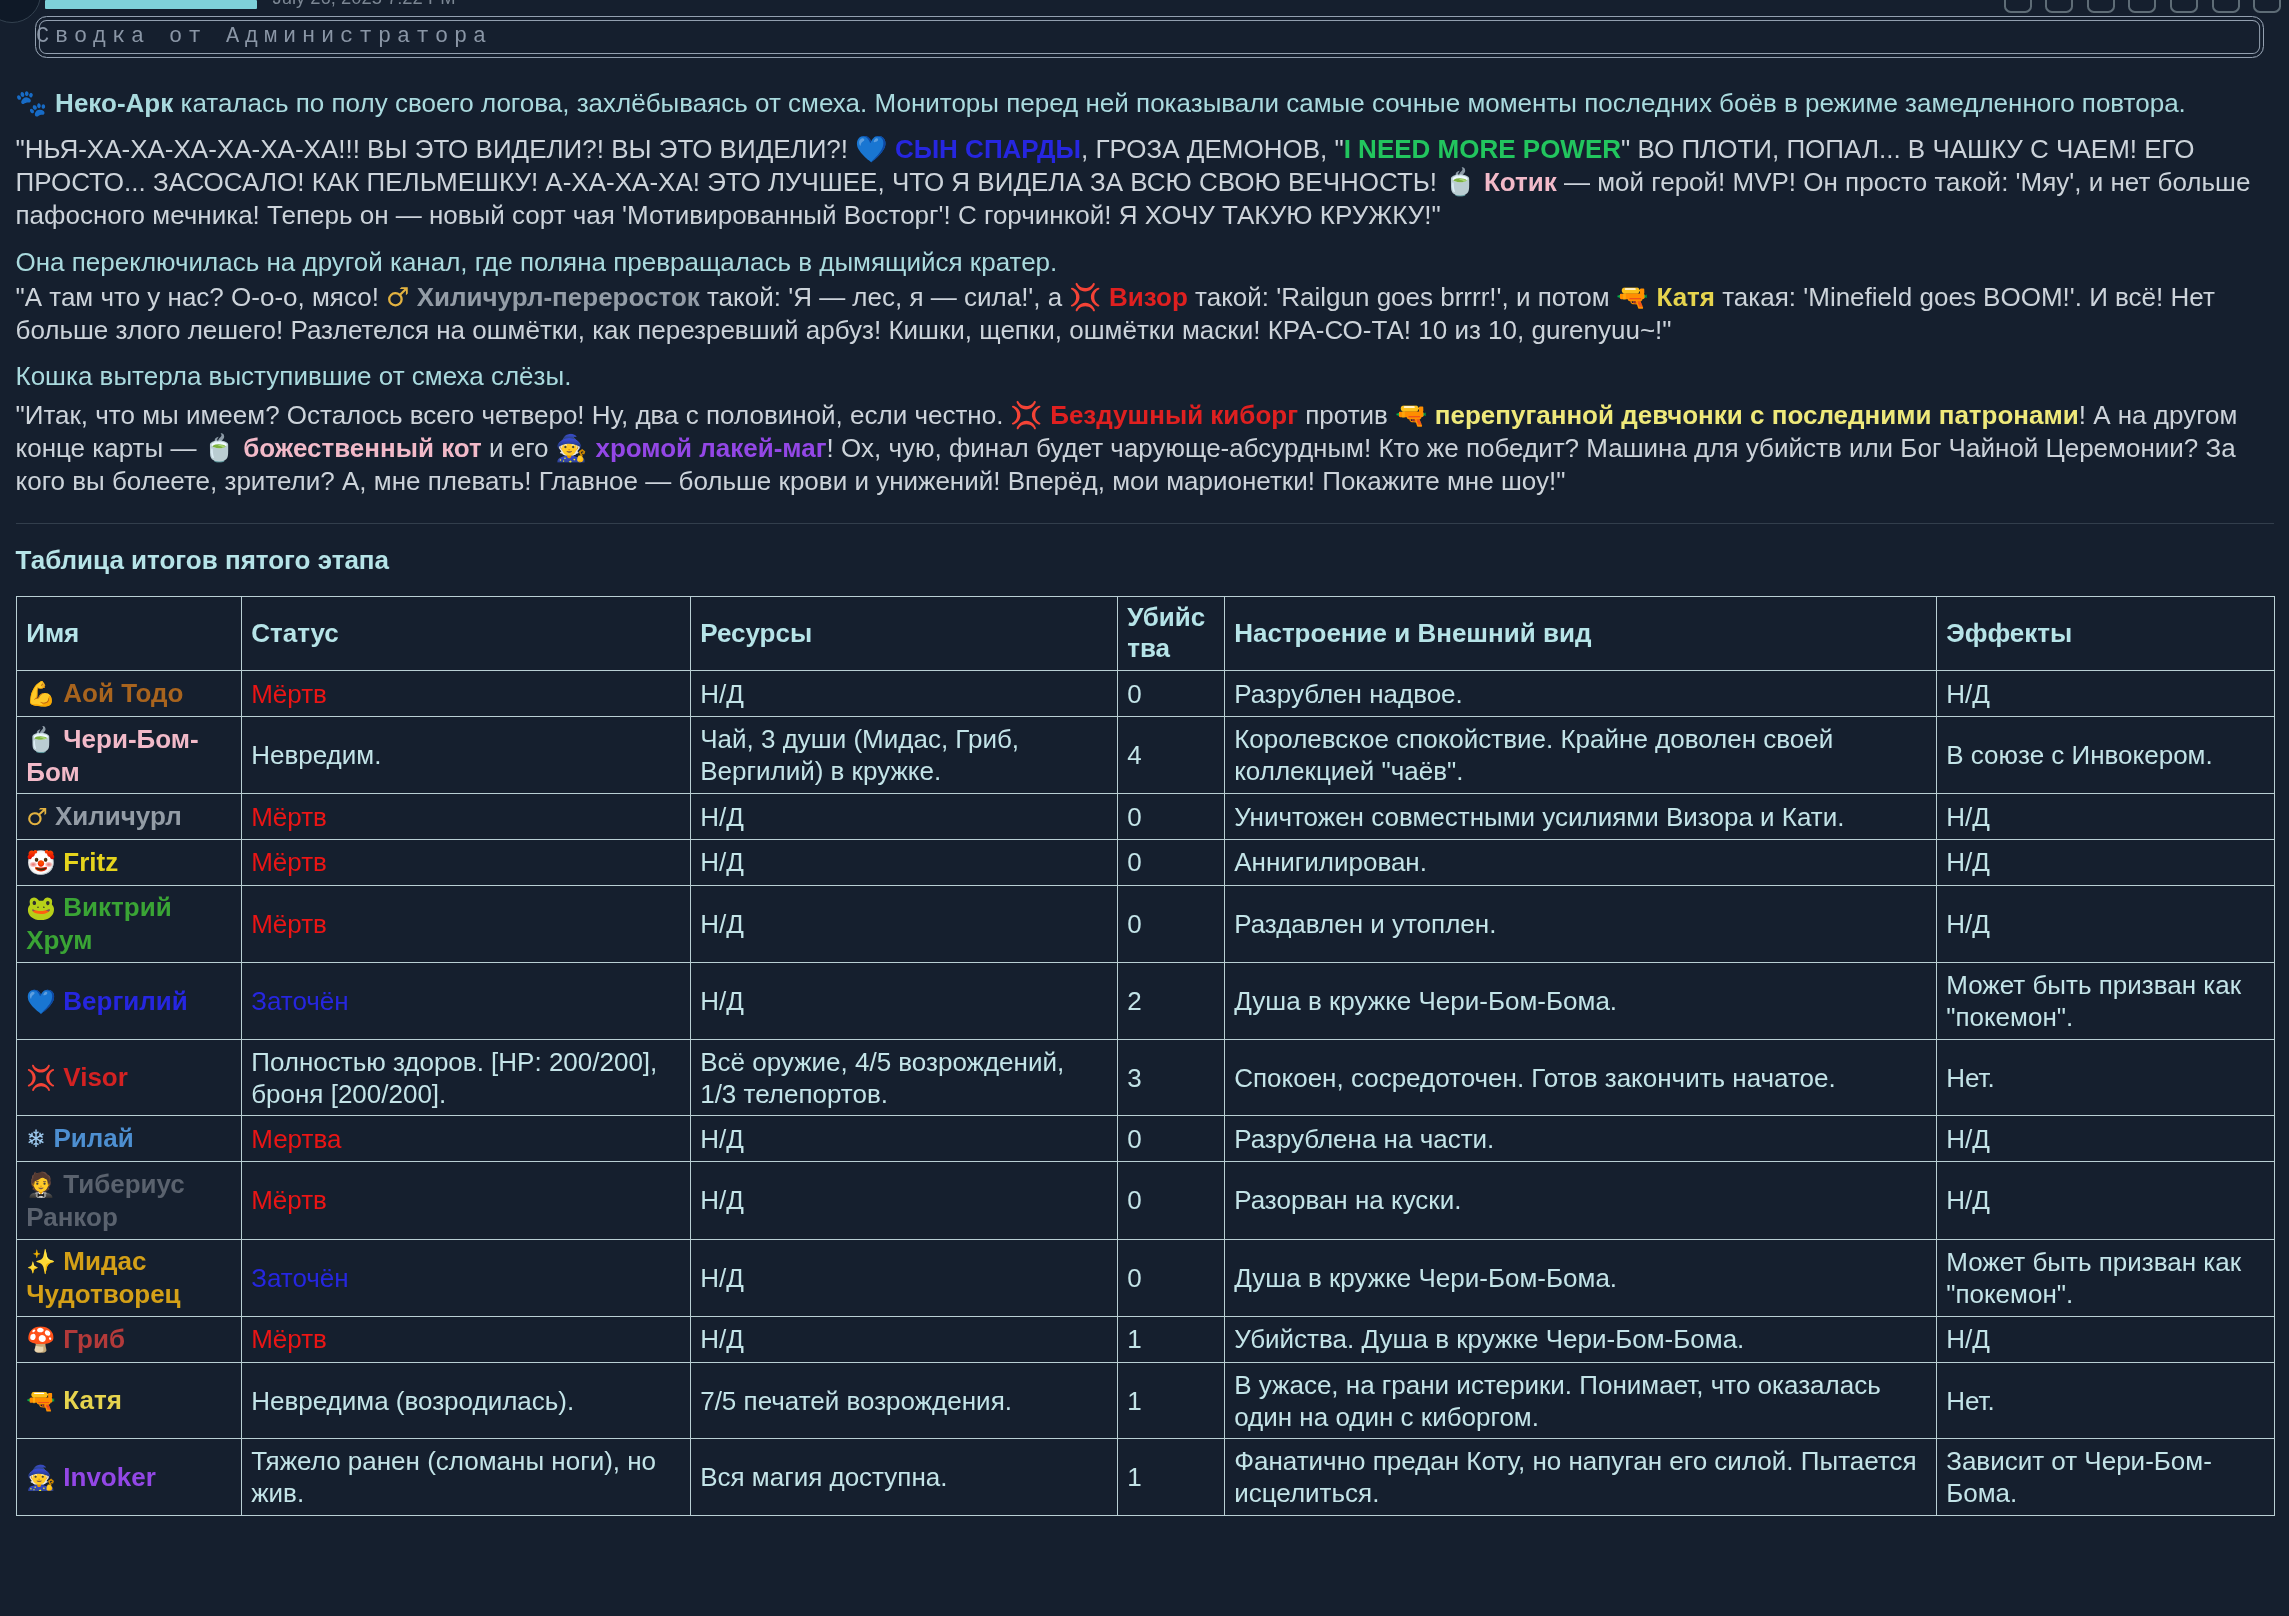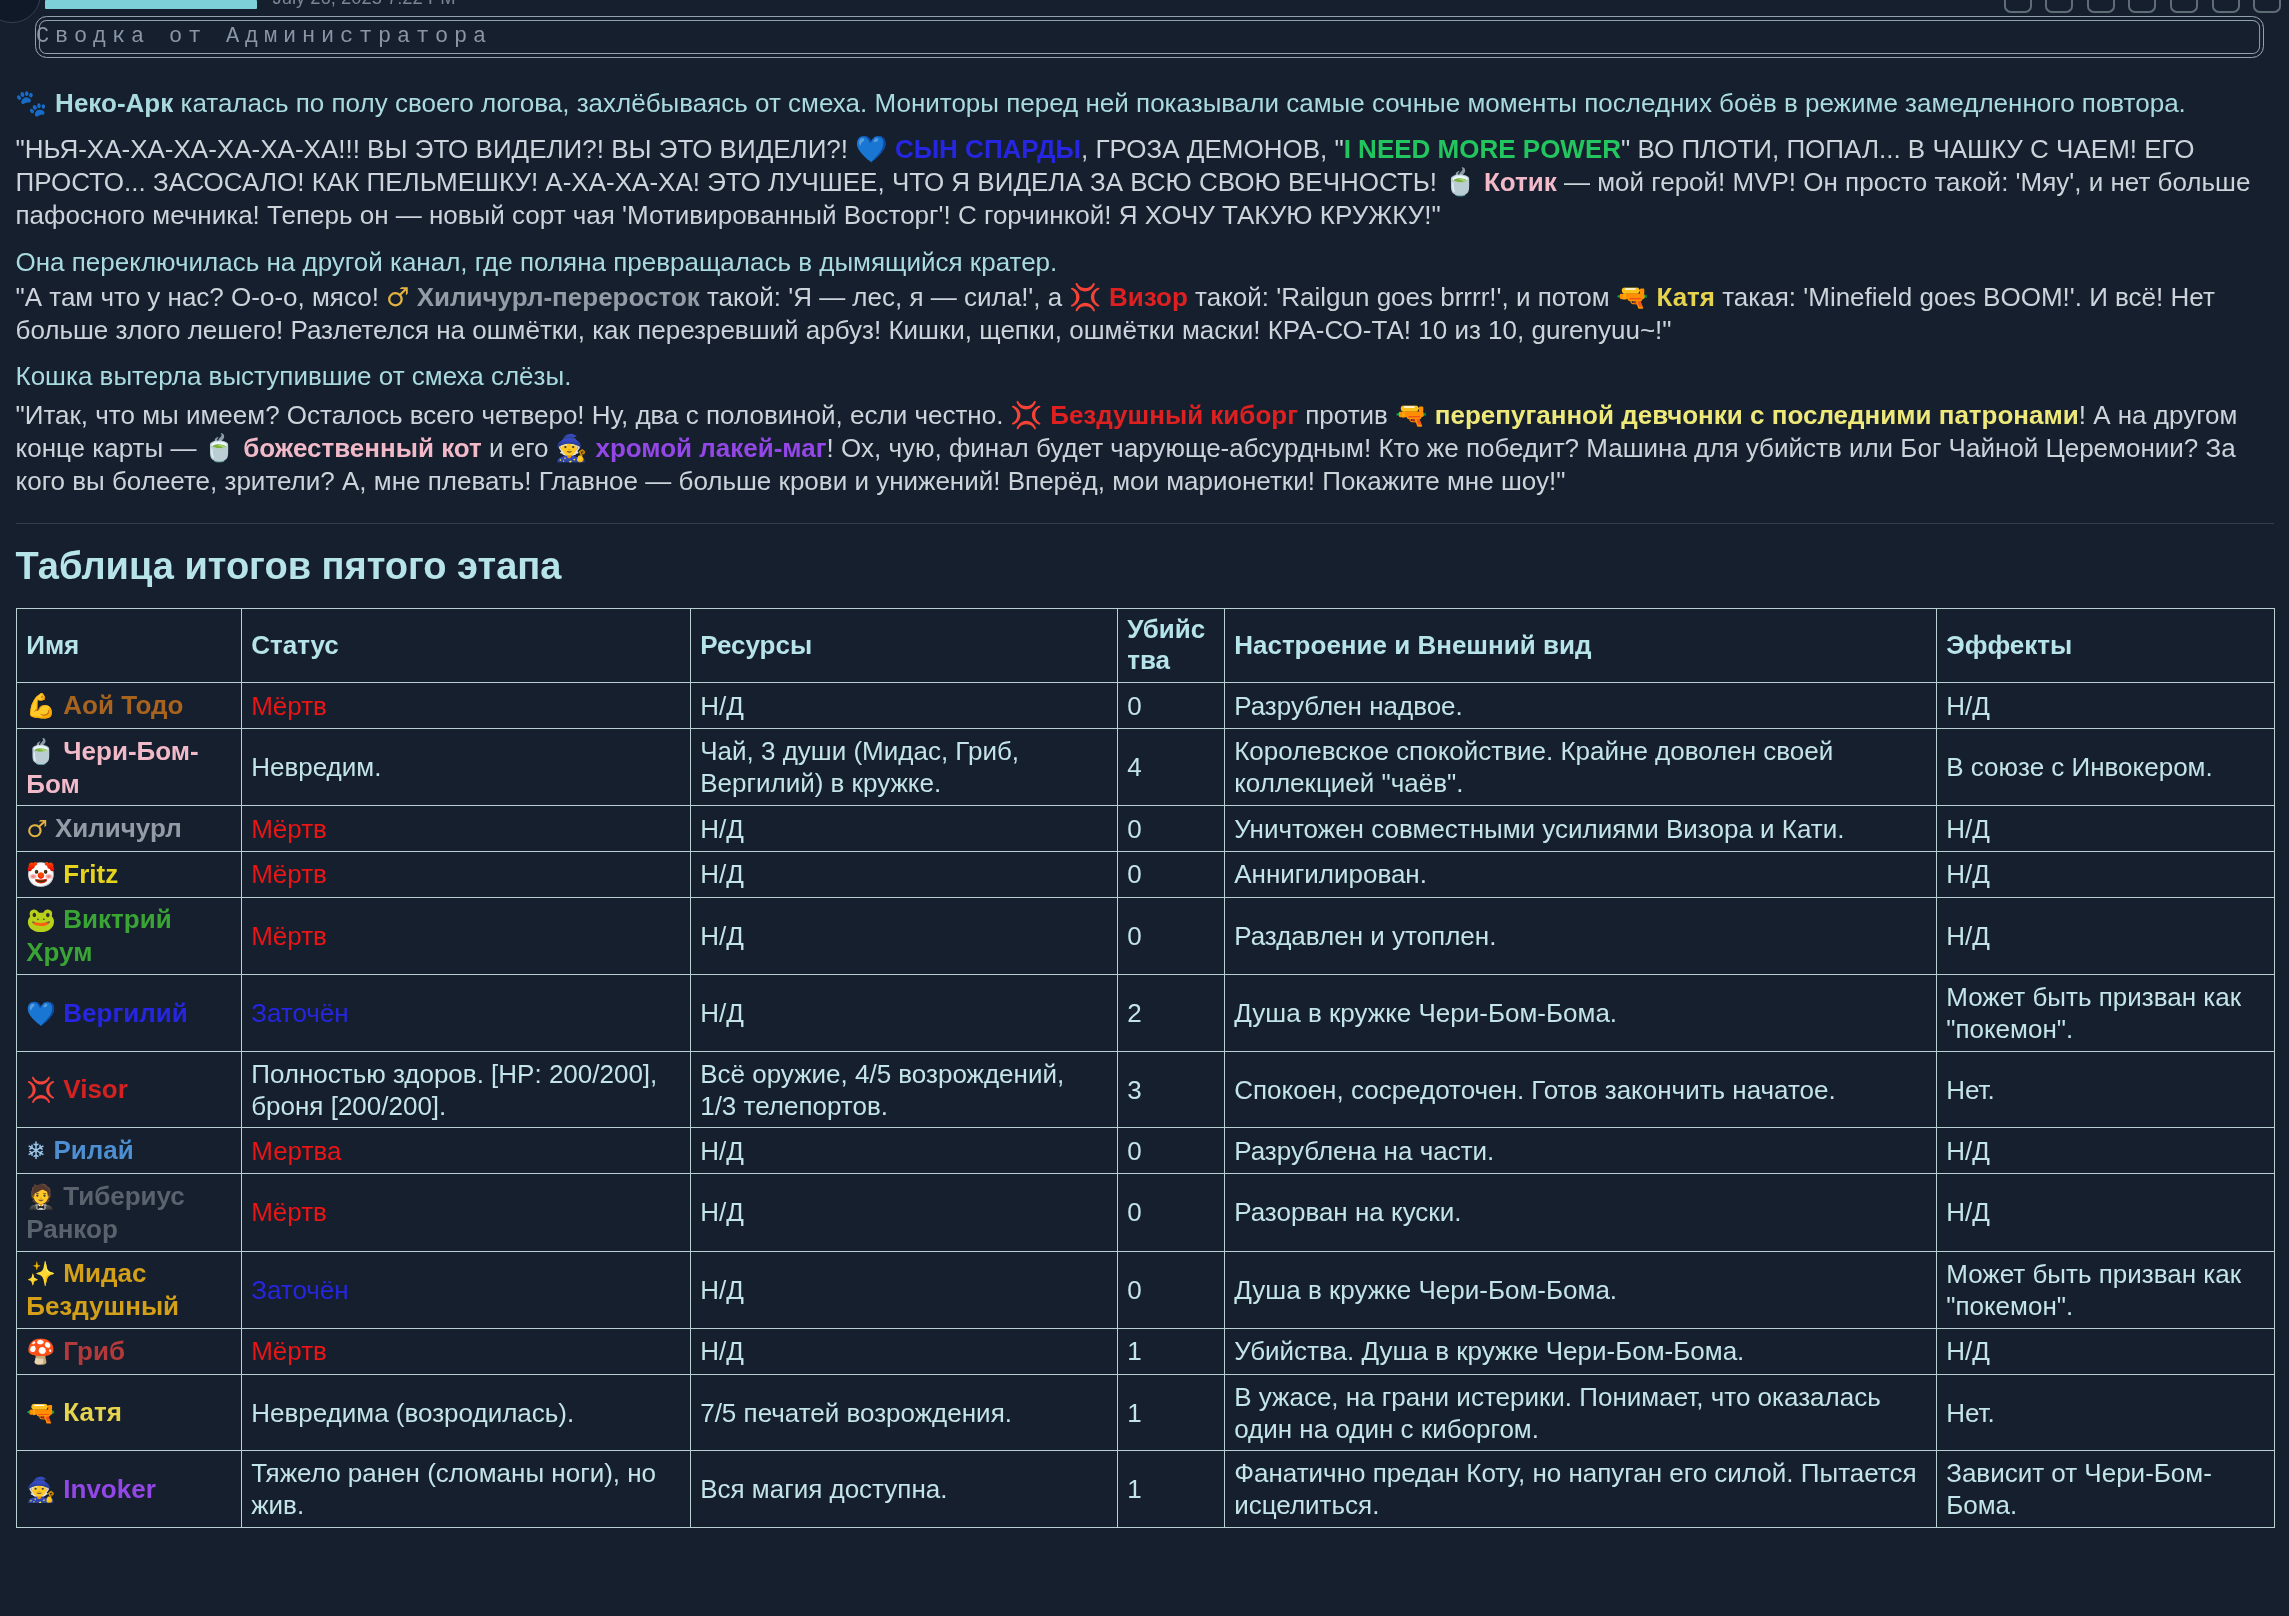--- a/index.html
+++ b/index.html
@@ -40,21 +40,21 @@
   .seg-blue{color:#2626e0;font-weight:bold;}
   .seg-pink{color:#f2bac9;font-weight:bold;}
   .seg-gray{color:#939ca6;font-weight:bold;}
   .seg-red{color:#df2020;font-weight:bold;}
   .seg-yellow{color:#e6d44e;font-weight:bold;}
   .seg-paleyellow{color:#efe97a;font-weight:bold;}
   .seg-purple{color:#9347e6;font-weight:bold;}
   .emoji{font-family:"DejaVu Sans",sans-serif;font-weight:normal;}
 
   .divider{border:none;border-top:1px solid #323e4c;margin:25px 0 0 0;}
-  .table-heading{font-size:38px;color:#b6e4e8;margin:21.3px 0 19.4px 0;font-weight:bold;}
+  .table-heading{font-size:26px;color:#b6e4e8;margin:21.3px 0 19.4px 0;font-weight:bold;}
 
   table{border-collapse:collapse;table-layout:fixed;width:2258px;font-size:26px;}
   th,td{border:1px solid #b9cfd4;padding:5.8px 9.7px;vertical-align:middle;text-align:left;overflow-wrap:anywhere;}
   th{color:#b6e4e8;font-weight:bold;height:56px;}
   td{color:#c3e4e8;height:33px;line-height:32px;}
   td .emoji{font-size:24px;}
   .pname{font-weight:bold;}
   .st-dead{color:#ea1515;}
   .st-imprisoned{color:#2626e0;}
 </style>
@@ -184,21 +184,21 @@
         </tr>
         <tr>
           <td><span class="emoji" style="color: rgb(207, 214, 222);">🤵</span><span class="pname" style="color: rgb(90, 98, 110);"> Тибериус Ранкор</span></td>
           <td class="st-dead">Мёртв</td>
           <td>Н/Д</td>
           <td class="kills">0</td>
           <td>Разорван на куски.</td>
           <td>Н/Д</td>
         </tr>
         <tr>
-          <td><span class="emoji" style="color: rgb(233, 211, 74);">✨</span><span class="pname" style="color: rgb(212, 160, 23);"> Мидас Бездушный</span></td>
+          <td><span class="emoji" style="color: rgb(233, 211, 74);">✨</span><span class="pname" style="color: rgb(212, 160, 23);"> Мидас Чудотворец</span></td>
           <td class="st-imprisoned">Заточён</td>
           <td>Н/Д</td>
           <td class="kills">0</td>
           <td>Душа в кружке Чери-Бом-Бома.</td>
           <td>Может быть призван как "покемон".</td>
         </tr>
         <tr>
           <td><span class="emoji" style="color: rgb(227, 106, 106);">🍄</span><span class="pname" style="color: rgb(179, 58, 58);"> Гриб</span></td>
           <td class="st-dead">Мёртв</td>
           <td>Н/Д</td>

